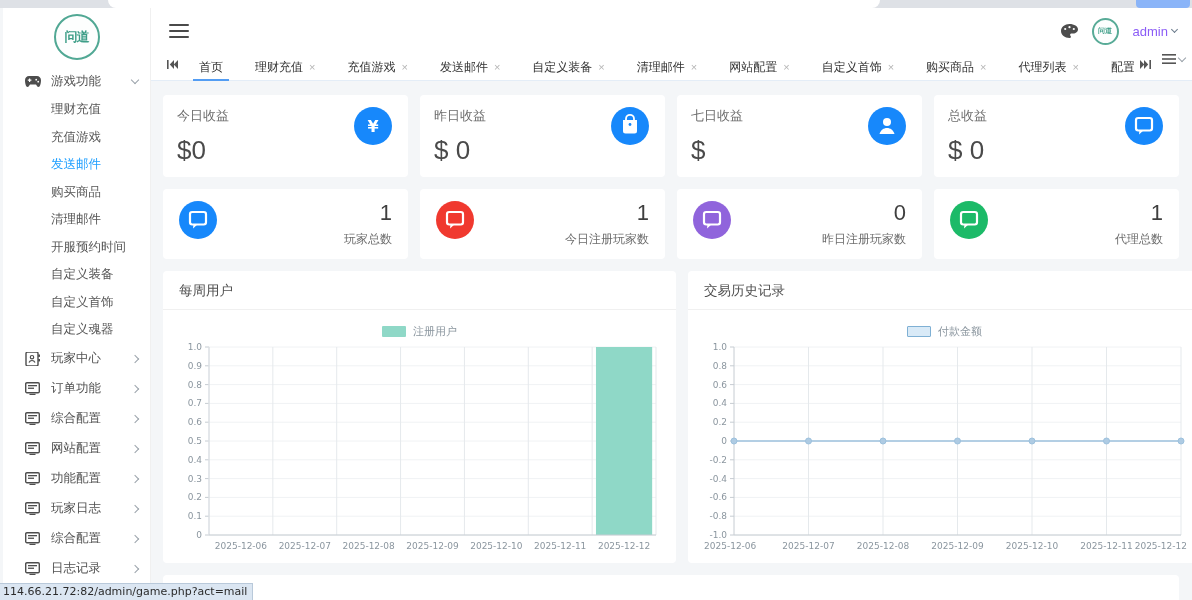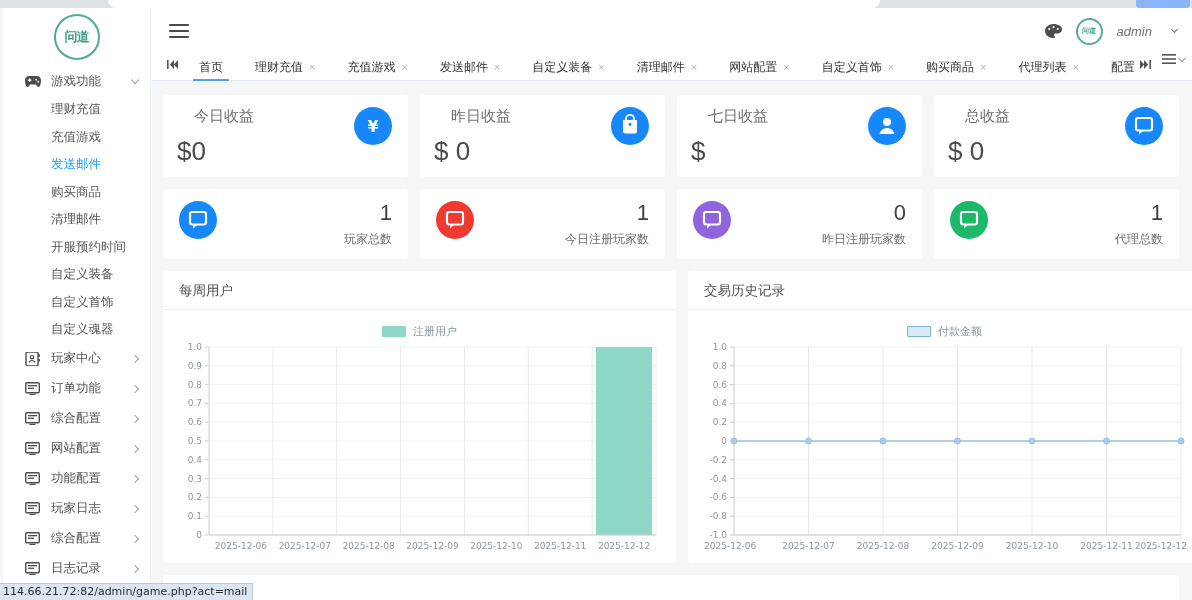--- a/index.html
+++ b/index.html
@@ -26,38 +26,38 @@
   .submenu .sub-item { height:27.5px; line-height:27.5px; padding-left:48px; cursor:pointer; white-space:nowrap; color:#565656; }
   .submenu .sub-item.active { color:#1e9fff; }
   .groups .menu-group-header { height:30px; }
 
   
   .header { position:absolute; top:0; left:148px; width:1044px; height:46px; background:#fff; display:flex; align-items:center; padding:0 18px; }
   .hamburger { width:20px; cursor:pointer; }
   .hamburger div { height:2px; background:#4a4a4a; margin:4px 0; border-radius:1px; }
   .header-right { margin-left:auto; display:flex; align-items:center; gap:14px; }
   .avatar-circle { width:27px; height:27px; border-radius:50%; border:2px solid #58ab97; background:#fdfefe; color:#3e9e88; font-size:7px; font-weight:bold; display:flex; align-items:center; justify-content:center; cursor:pointer; }
-  .admin-name { color:#737373; font-size:13px; cursor:pointer; display:flex; align-items:center; gap:20px;font-style:italic; }
+  .admin-name { color:#8b5cf6; font-size:13px; cursor:pointer; display:flex; align-items:center; gap:4px; }
   .admin-name .chev { border-color:#6b7b8c; width:5px; height:5px; }
 
   
   .tabbar { position:absolute; top:46px; left:148px; width:1044px; height:27px; background:#fff; border-bottom:1px solid #e4edf7; display:flex; align-items:flex-start; padding:0 10px; }
   .tab-nav-btn { width:22px; height:20px; display:flex; align-items:center; justify-content:center; cursor:pointer; }
   .tabs-scroll { display:flex; align-items:stretch; height:27px; flex:1; overflow:hidden; }
   .tab { display:flex; align-items:center; gap:6px; padding:0 16px; font-size:12px; color:#333; cursor:pointer; position:relative; white-space:nowrap; }
   .tab.active::after { content:""; position:absolute; left:10px; right:10px; bottom:0; height:2px; background:#539df3; }
   .tab .close-x { color:#b5b5b5; font-size:11px; line-height:1; }
   .tab-menu-btn { display:flex; align-items:center; gap:3px; cursor:pointer; margin-left:6px; }
 
   
   .content { position:absolute; top:73px; left:148px; width:1044px; height:519px; padding:14px 16px 0 12px; overflow:hidden; }
   .cards-row { display:flex; gap:12px; margin-bottom:12px; }
   .card { background:#fff; border-radius:4px; flex:1; position:relative; }
   .stat1-card { height:82px; padding:12px 14px; }
-  .stat1-label { font-size:15px; color:#6e6e6e;margin-left:17px; }
+  .stat1-label { font-size:13px; color:#6e6e6e; }
   .stat1-value { font-size:26px; color:#4a4a4a; margin-top:10px; font-weight:400; }
   .icon-circle { width:38px; height:38px; border-radius:50%; display:flex; align-items:center; justify-content:center; }
   .stat1-card .icon-circle { position:absolute; top:12px; right:16px; }
   .stat2-card { height:70px; padding:12px 16px; display:flex; align-items:flex-start; }
   .stat2-right { margin-left:auto; text-align:right; }
   .stat2-value { font-size:22px; color:#3f3f3f; line-height:1.1; }
   .stat2-label { font-size:12px; color:#6e6e6e; margin-top:6px; }
 
   .charts-row { display:flex; gap:12px; margin-bottom:12px; }
   .chart-card { flex:1; height:292px; }

